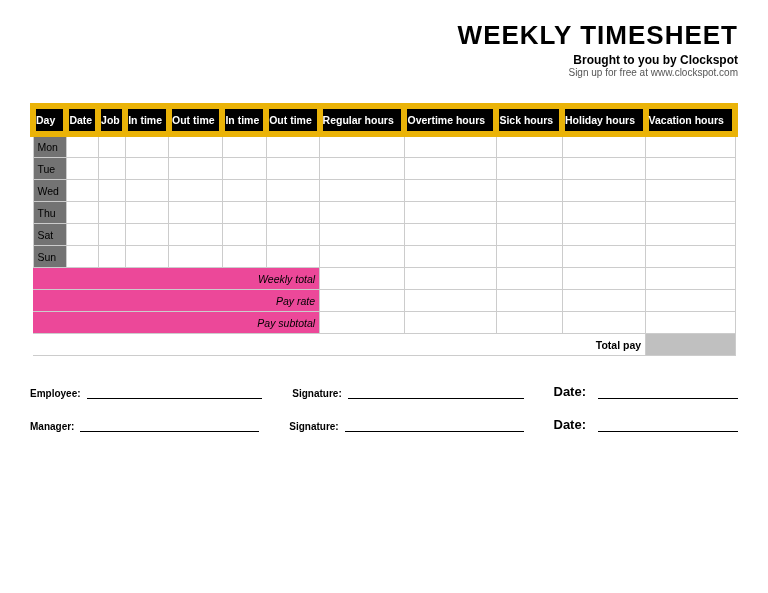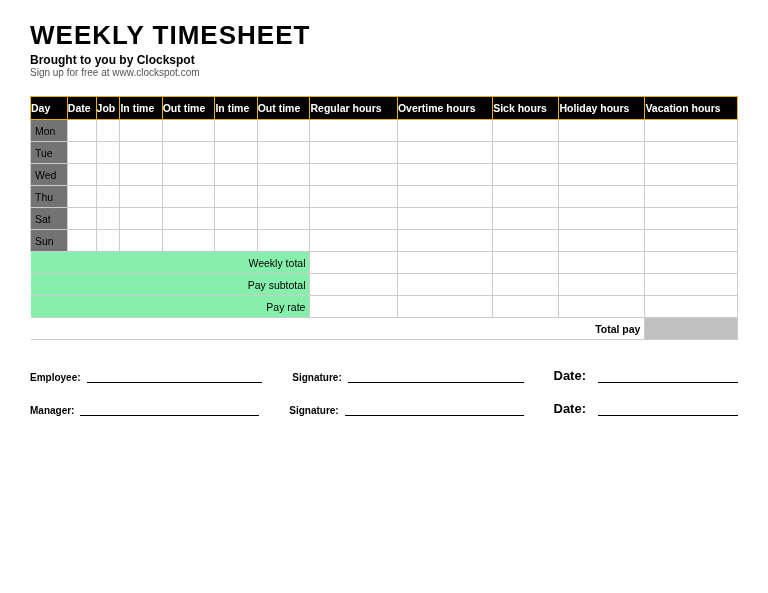--- a/index.html
+++ b/index.html
@@ -6,22 +6,22 @@
     body {
       background: #fff;
       font-family: Arial, sans-serif;
       width: 768px;
       min-height: 593px;
       padding: 20px 30px;
       font-size: 12px;
       color: #000;
     }
     .header {
-      text-align: left;
-      margin-bottom: 18px;
+      text-align: right;
+      margin-bottom: 25px;
     }
     .header h1 {
       font-size: 26px;
       font-weight: 900;
       letter-spacing: 1px;
       font-family: Arial Black, Arial, sans-serif;
     }
     .header .subtitle {
       font-size: 12px;
       font-weight: bold;
@@ -38,21 +38,21 @@
     }
     .timesheet-table thead tr {
       background: #000;
       color: #fff;
     }
     .timesheet-table thead th {
       padding: 5px 0;
       text-align: left;
       font-weight: bold;
       white-space: nowrap;
-      border: 1px solid #eab308;
+      border: 6px solid #eab308;
       margin-left: 19px;
     }
     .timesheet-table tbody tr {
       border-bottom: 1px solid #ccc;
     }
     .timesheet-table tbody td {
       border: 1px solid #ccc;
       padding: 4px 4px;
       height: 22px;
       vertical-align: middle;
@@ -63,21 +63,22 @@
     }
     .summary-row td {
       border: 1px solid #ccc;
       height: 20px;
     }
     .summary-label {
       text-align: right;
       font-weight: normal;
       padding-right: 4px;
       border: none !important;
-      background: #86efac;
+      background: #ec4899;
+      font-style: italic;
     }
     .shaded {
       background: #d9d9d9;
     }
     .total-pay-row td {
       border: none;
       height: 22px;
     }
     .total-pay-label {
       text-align: right;
@@ -235,29 +236,29 @@
 
   <tr class="summary-row">
         <td colspan="7" class="summary-label" style="text-align: right; font-weight: normal; border: none;">Weekly total</td>
         <td></td>
         <td></td>
         <td></td>
         <td></td>
         <td></td>
       </tr>
       <tr class="summary-row">
+        <td colspan="7" class="summary-label" style="text-align: right; font-weight: normal; border: none;">Pay rate</td>
+        <td></td>
+        <td></td>
+        <td></td>
+        <td></td>
+        <td></td>
+      </tr>
+      <tr class="summary-row">
         <td colspan="7" class="summary-label" style="text-align: right; font-weight: normal; border: none;">Pay subtotal</td>
-        <td></td>
-        <td></td>
-        <td></td>
-        <td></td>
-        <td></td>
-      </tr>
-      <tr class="summary-row">
-        <td colspan="7" class="summary-label" style="text-align: right; font-weight: normal; border: none;">Pay rate</td>
         <td></td>
         <td></td>
         <td></td>
         <td></td>
         <td></td>
       </tr>
     </tbody>
   <tbody>
     <tr class="total-pay-row">
       <td colspan="7" style="border:none;"></td>

